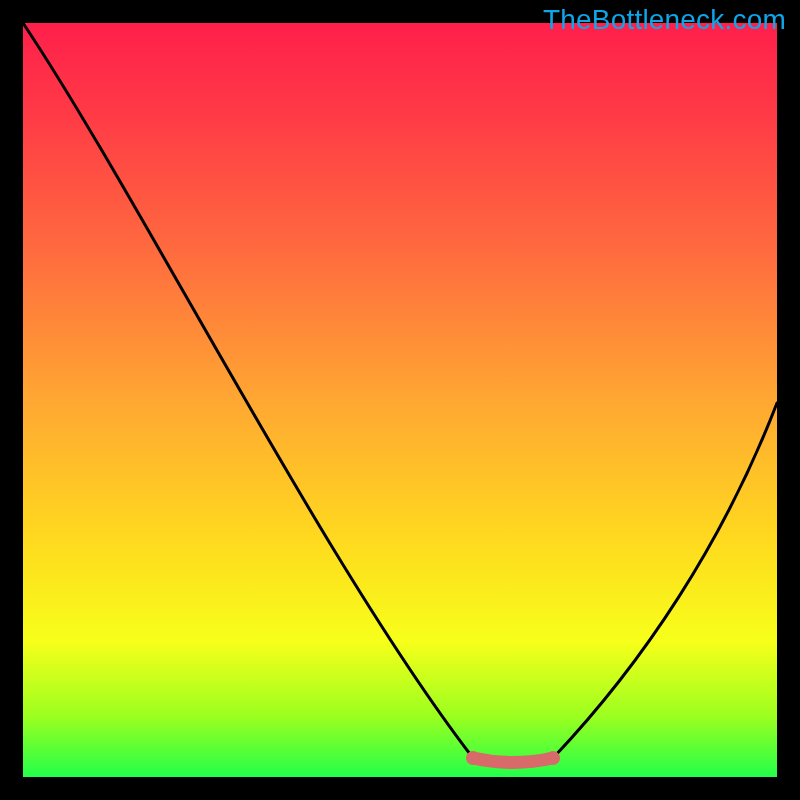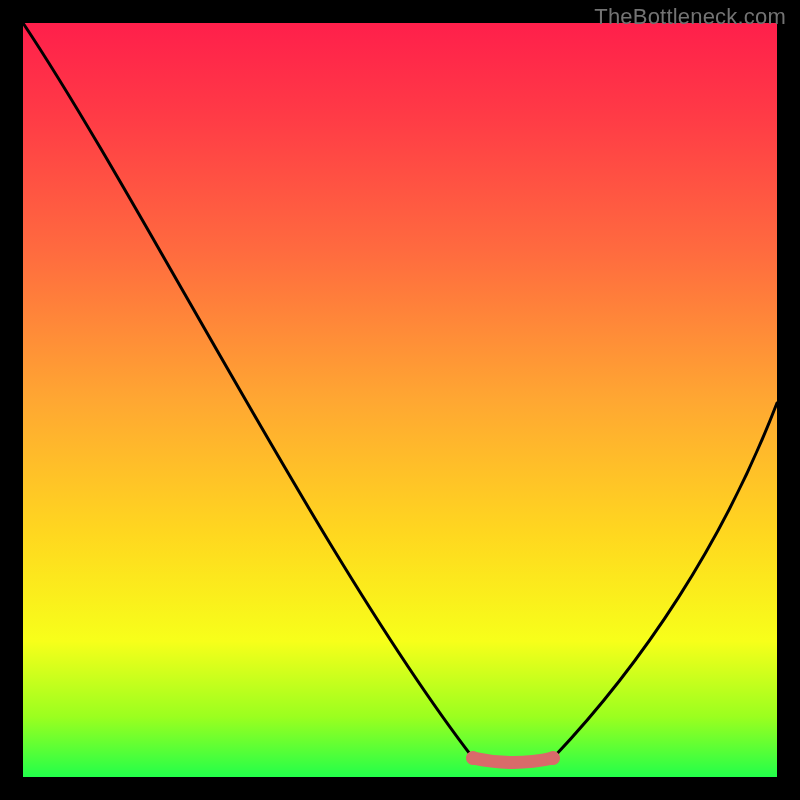--- a/index.html
+++ b/index.html
@@ -41,22 +41,22 @@
     left: 0;
     top: 0;
     width: 754px;
     height: 754px;
     overflow: visible;
   }
   .watermark {
     position: absolute;
     top: 4px;
     right: 14px;
-    color: #737373;
-    font-size: 22px;
+    color: #0ea5e9;
+    font-size: 28px;
     letter-spacing: 0.2px;
     font-weight: 400;
     user-select: none;
   }
 </style>
 </head>
 <body>
 
 <div class="stage">
 

